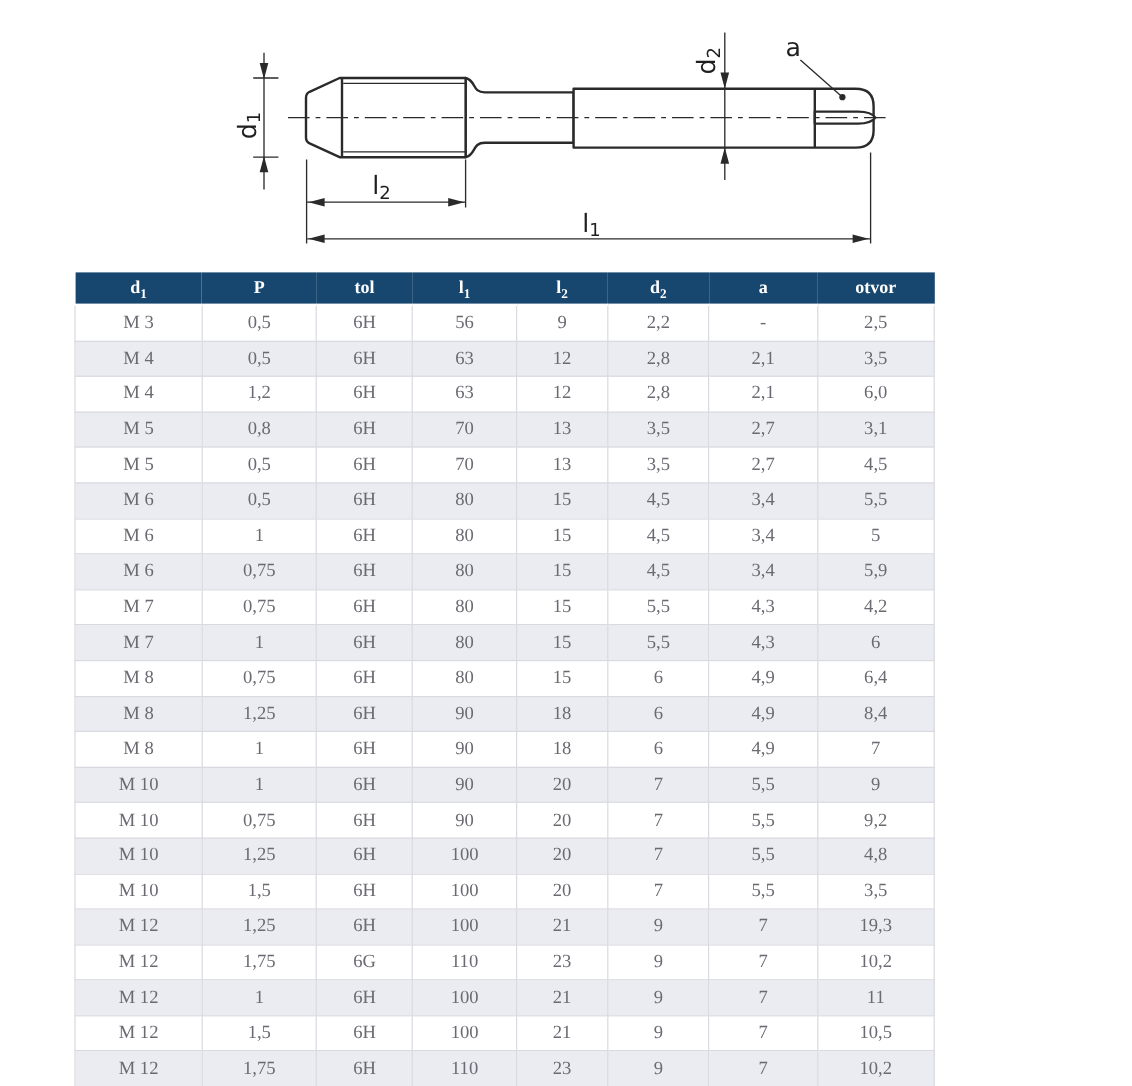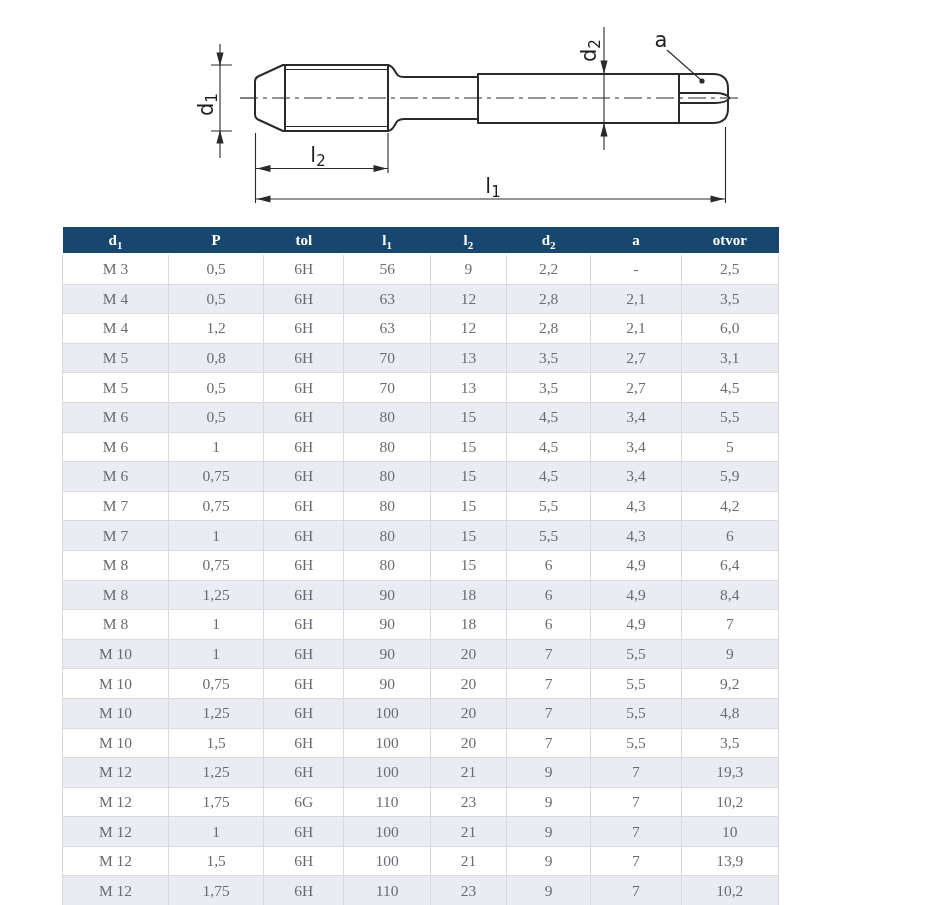--- a/index.html
+++ b/index.html
@@ -318,31 +318,31 @@
         <td>10,2</td>
       </tr>
       <tr>
         <td>M 12</td>
         <td>1</td>
         <td>6H</td>
         <td>100</td>
         <td>21</td>
         <td>9</td>
         <td>7</td>
-        <td>10</td>
+        <td>11</td>
       </tr>
       <tr>
         <td>M 12</td>
         <td>1,5</td>
         <td>6H</td>
         <td>100</td>
         <td>21</td>
         <td>9</td>
         <td>7</td>
-        <td>13,9</td>
+        <td>10,5</td>
       </tr>
       <tr>
         <td>M 12</td>
         <td>1,75</td>
         <td>6H</td>
         <td>110</td>
         <td>23</td>
         <td>9</td>
         <td>7</td>
         <td>10,2</td>

